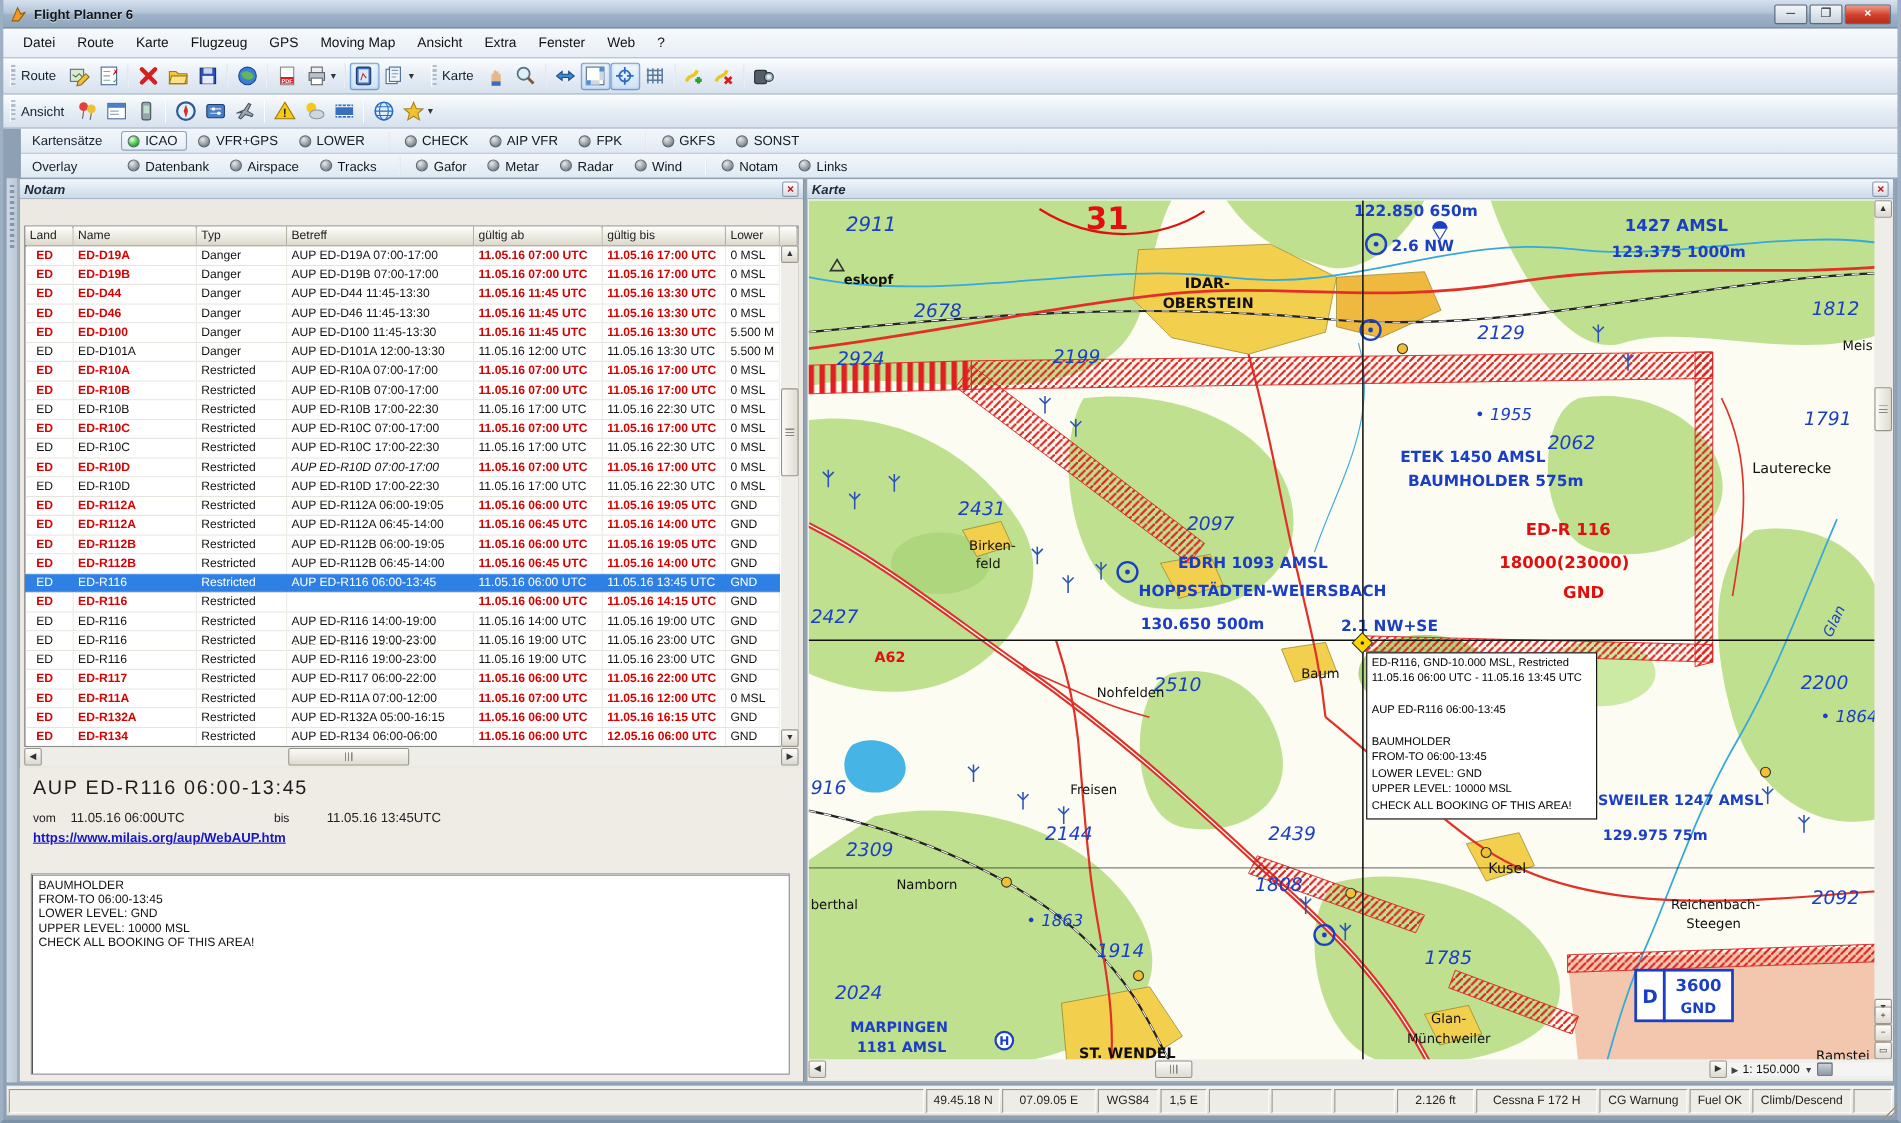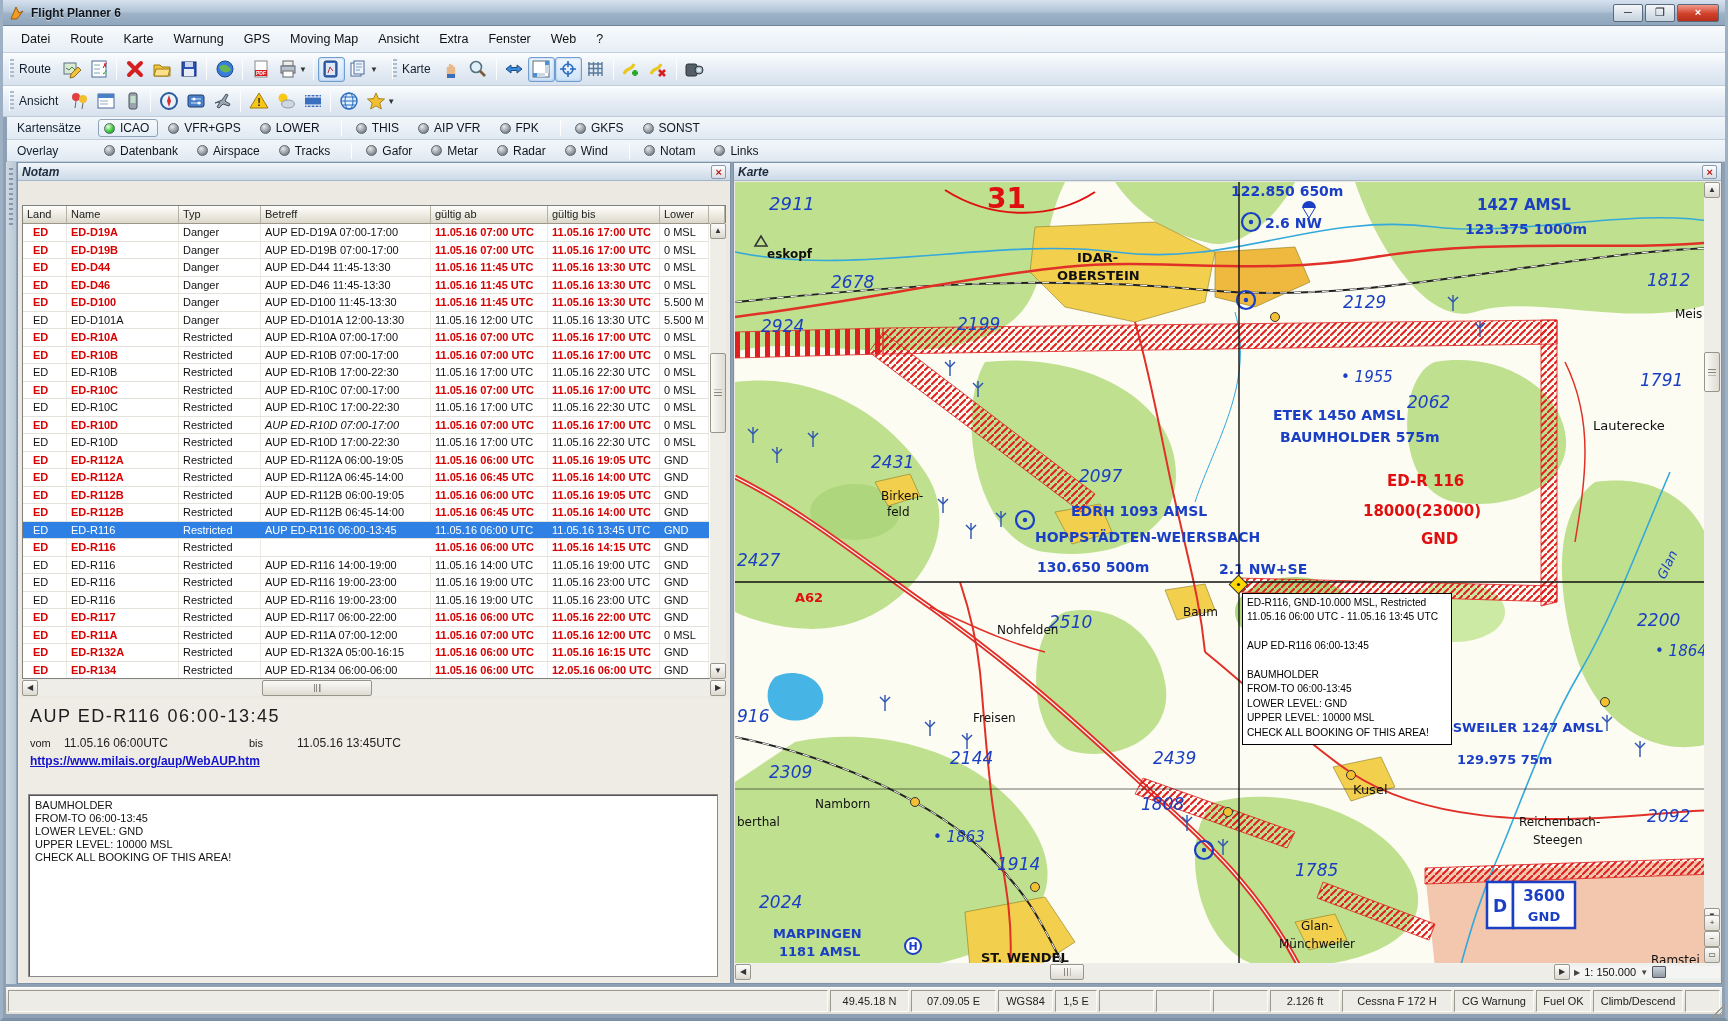--- a/index.html
+++ b/index.html
@@ -27,21 +27,21 @@
 .tgrip{width:5px;height:20px;margin-right:5px;background:repeating-linear-gradient(180deg,#aebdcd 0 2px,rgba(255,255,255,0) 2px 4px);border-left:1px solid #fff}
 .tlabel{font-size:12px;color:#15202e;margin-right:7px}
 .tbtn{width:27px;height:25px;display:flex;align-items:center;justify-content:center;border:1px solid transparent;border-radius:3px;position:relative}
 .tbtn svg{display:block}
 .tbtn.pressed{background:linear-gradient(#eef6ff,#cfe3f8);border:1px solid #6f9fd0;box-shadow:inset 0 0 2px rgba(40,90,150,.4)}
 .tdrop{font-size:8px;color:#333;margin:0 2px 0 -2px}
 .tsep{width:1px;height:22px;background:#b2bfcf;border-right:1px solid #fbfdff;margin:0 4px}
 #suchegroup{flex:1;display:flex;align-items:center;padding-right:8px}
 #sucheinput{flex:1;height:20px;border:1px solid #7a93ad;background:#fff;margin-left:8px;font-size:12px;padding:0 4px}
 
-.ledrow{position:absolute;left:4px;right:0;background:linear-gradient(#f3f7fb,#e0e9f2);border-bottom:1px solid #c2cdda;display:flex;align-items:center}
+.ledrow{position:absolute;left:16px;right:0;background:linear-gradient(#f3f7fb,#e0e9f2);border-bottom:1px solid #c2cdda;display:flex;align-items:center}
 #mapsetsrow{top:117px;height:23px}
 #overlayrow{top:140px;height:22px}
 .ledrow .tlabel{margin-left:10px;width:74px}
 .ledopt{display:flex;align-items:center;gap:5px;padding:1px 8px 1px 5px;font-size:12px;color:#10161e;border:1px solid transparent;border-radius:3px;margin-right:4px}
 .ledopt.framed{border:1px solid #8fa3b8;background:linear-gradient(#f6fafd,#e3edf6)}
 .led{width:11px;height:11px;border-radius:50%;border:1px solid #5c6670;background:radial-gradient(circle at 35% 30%,#e8e8e8,#9aa0a6 55%,#565c63)}
 .led.on{background:radial-gradient(circle at 35% 30%,#eaffe0,#3ecb3e 55%,#0e8a12)}
 .vsep{width:1px;height:16px;background:#aab8c8;border-right:1px solid #fff;margin:0 8px}
 
 #workspace{position:absolute;left:3px;right:3px;top:162px;bottom:34px;background:#8ea0b4}
@@ -120,21 +120,21 @@
       <span class="wbtn">─</span>
       <span class="wbtn">❐</span>
       <span class="wbtn close">×</span>
     </span>
   </div>
 
   <div id="menubar">
       <span class="menu-item">Datei</span>
       <span class="menu-item">Route</span>
       <span class="menu-item">Karte</span>
-      <span class="menu-item">Warnung</span>
+      <span class="menu-item">Flugzeug</span>
       <span class="menu-item">GPS</span>
       <span class="menu-item">Moving Map</span>
       <span class="menu-item">Ansicht</span>
       <span class="menu-item">Extra</span>
       <span class="menu-item">Fenster</span>
       <span class="menu-item">Web</span>
       <span class="menu-item">?</span>
     </div>
 
   <div id="tbrow1" class="tbrow">
@@ -373,21 +373,21 @@
           <span class="led"></span>
           <span>VFR+GPS</span>
         </span>
         <span class="ledopt">
           <span class="led"></span>
           <span>LOWER</span>
         </span>
         <span class="vsep"></span>
         <span class="ledopt">
           <span class="led"></span>
-          <span>THIS</span>
+          <span>CHECK</span>
         </span>
         <span class="ledopt">
           <span class="led"></span>
           <span>AIP VFR</span>
         </span>
         <span class="ledopt">
           <span class="led"></span>
           <span>FPK</span>
         </span>
         <span class="vsep"></span>
@@ -1048,21 +1048,21 @@
           <span id="scaleval">1: 150.000</span>
           <span class="mini">▼</span>
           <span id="saveicon"></span>
         </div>
       </div>
     </div>
   </div>
 
   <div id="statusbar">
       <span class="scell" style="flex: 1 1 0%;"></span>
-      <span class="scell" style="width: 79px;">49.45.18 N</span>
+      <span class="scell" style="width: 67px;">49.45.18 N</span>
       <span class="scell" style="width: 85px;">07.09.05 E</span>
       <span class="scell" style="width: 55px;">WGS84</span>
       <span class="scell" style="width: 42px;">1,5 E</span>
       <span class="scell" style="width: 55px;"></span>
       <span class="scell" style="width: 55px;"></span>
       <span class="scell" style="width: 55px;"></span>
       <span class="scell" style="width: 70px;">2.126 ft</span>
       <span class="scell" style="width: 110px;">Cessna F 172 H</span>
       <span class="scell" style="width: 80px;">CG Warnung</span>
       <span class="scell" style="width: 55px;">Fuel OK</span>

